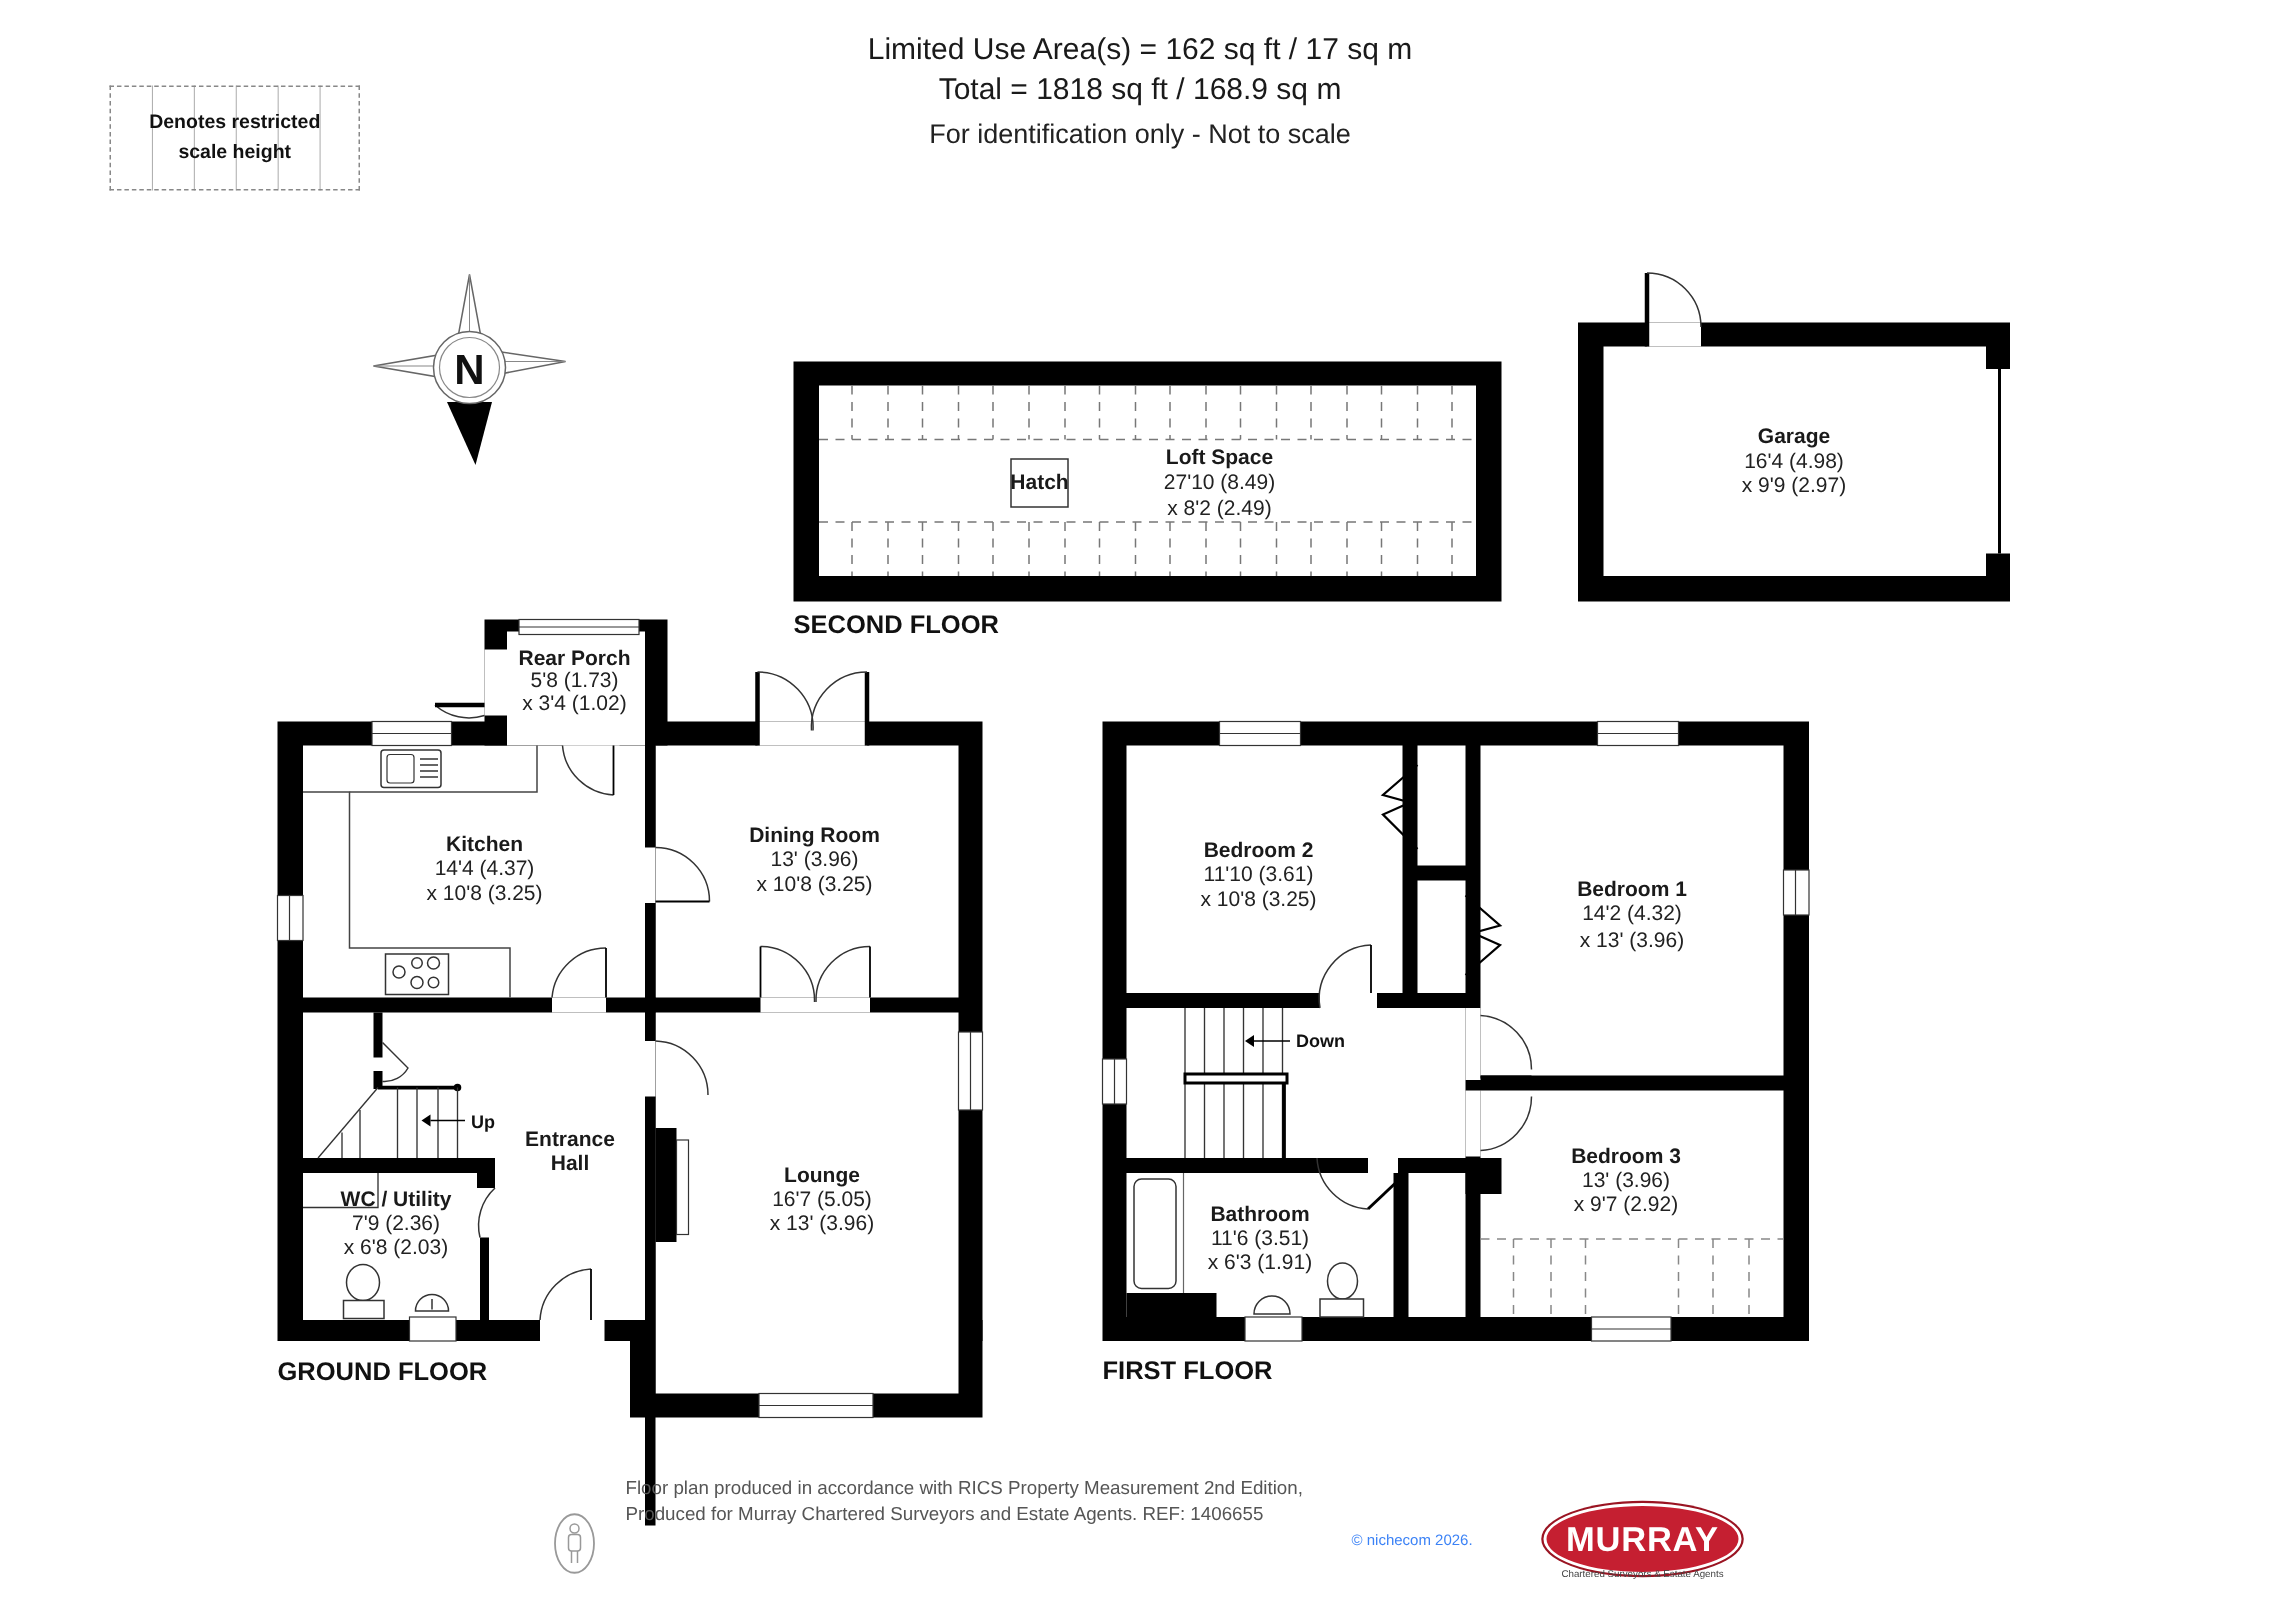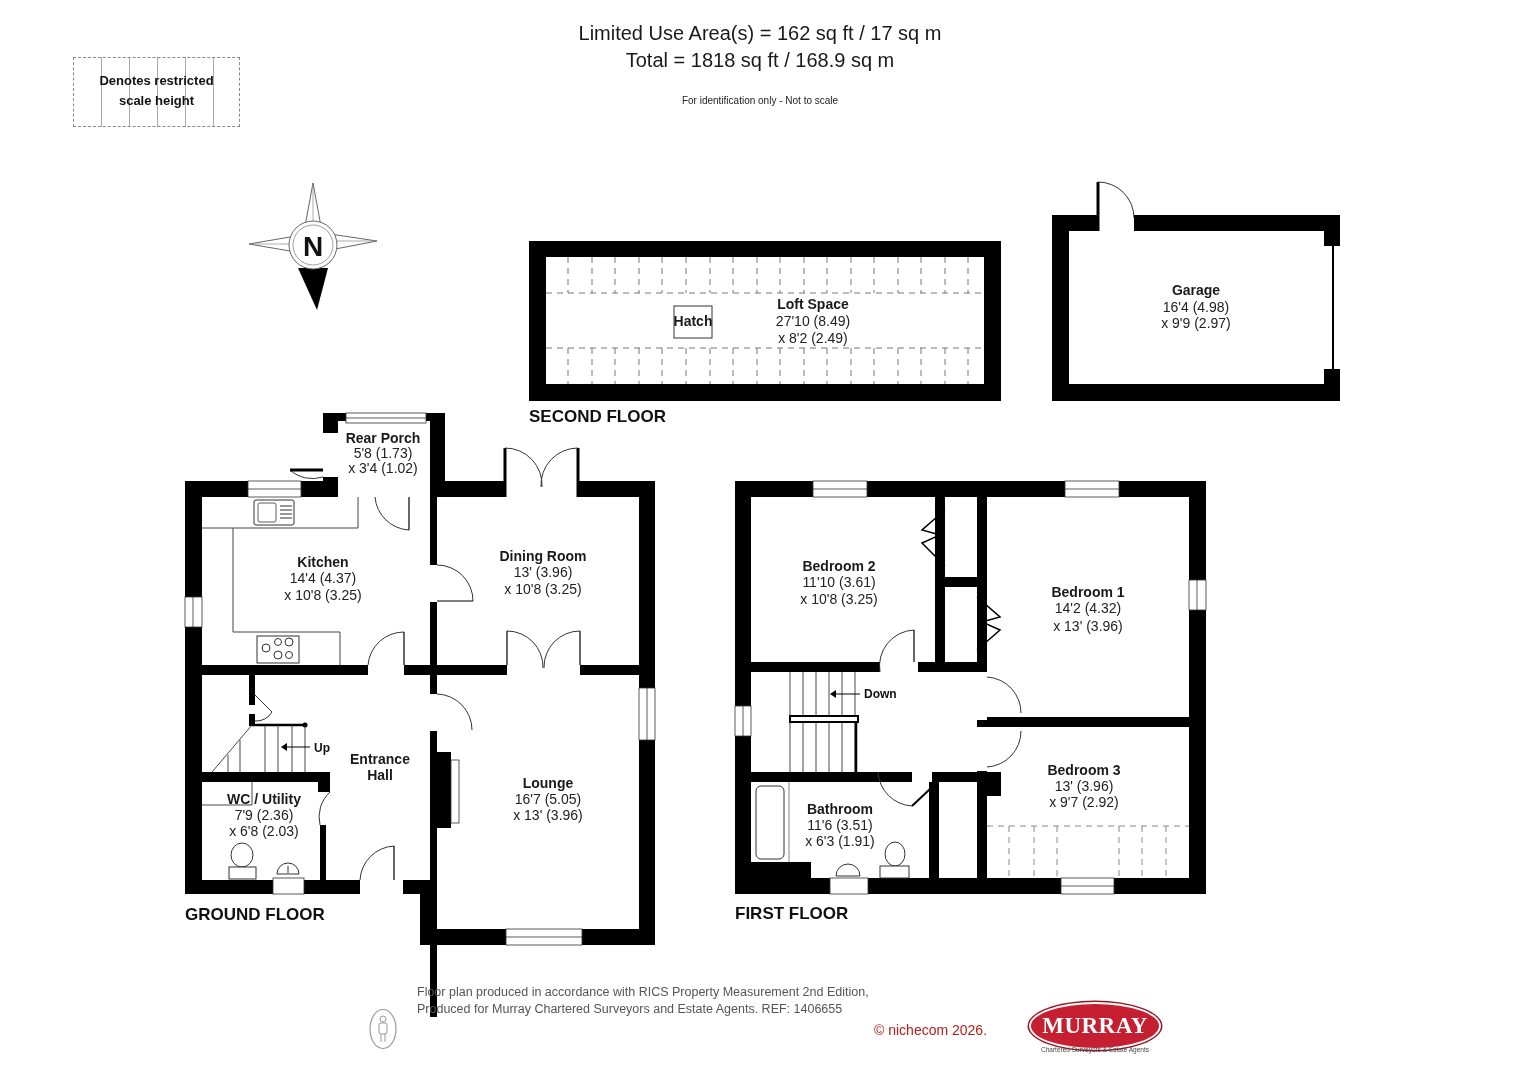--- a/index.html
+++ b/index.html
@@ -1,31 +1,31 @@
 <!DOCTYPE html>
 <html><head>
 <meta charset="utf-8">
 <style>
   html, body { margin: 0; padding: 0; background: #ffffff; }
   body { width: 1527px; height: 1080px; position: relative; overflow: hidden; font-family: "Liberation Sans", sans-serif; color: #111; }
   .abs { position: absolute; }
   .summary { left: 460px; top: 20px; width: 600px; text-align: center; }
   .summary .line { font-size: 20px; line-height: 26.5px; color: #1a1a1a; }
-  .summary .note { font-size: 10px; margin-top: 22px; color: #222; }
+  .summary .note { font-size: 18px; margin-top: 6px; color: #222; }
   .legend { left: 73px; top: 57px; width: 167px; height: 70px; border: 1px dashed #888; box-sizing: border-box;
             background-image: repeating-linear-gradient(90deg, transparent 0 27px, #aaa 27px 28px); }
   .legend-text { position: absolute; left: 0; right: 0; top: 13px; text-align: center; font-weight: bold; font-size: 13px; line-height: 20px; background: transparent; }
   svg text { font-family: "Liberation Sans", sans-serif; }
   .rt { font-size: 14px; text-anchor: middle; fill: #222; }
   .rn { font-size: 14px; font-weight: bold; text-anchor: middle; fill: #1a1a1a; }
   .fl { font-size: 17px; font-weight: bold; fill: #111; }
   .footer { left: 417px; top: 984px; font-size: 12.5px; line-height: 16.5px; color: #555; }
-  .copy { left: 874px; top: 1022px; font-size: 14px; color: #b91c1c; }
+  .copy { left: 901px; top: 1022px; font-size: 10px; color: #3b82f6; }
   .logo { left: 1029px; top: 1002px; width: 128px; height: 44px; border-radius: 50%; background: #c51f31;
-          border: 2px solid #ffffff; box-shadow: 0 0 0 1.5px #9a1422; display:flex; align-items:center; justify-content:center;font-family:Liberation Serif, serif; }
+          border: 2px solid #ffffff; box-shadow: 0 0 0 1.5px #9a1422; display:flex; align-items:center; justify-content:center; }
   .logo span { color: #fff; font-weight: bold; font-size: 23px; letter-spacing: 0.5px; }
   .logo-tag { left: 1030px; top: 1046px; width: 130px; text-align:center; font-size: 6.5px; color: #444; }
   .person-icon { left: 368px; top: 1008px; width: 30px; height: 42px; }
 </style>
 </head>
 <body>
 
 <div class="abs summary">
   <div class="line">Limited Use Area(s) = 162 sq ft / 17 sq m</div>
   <div class="line">Total = 1818 sq ft / 168.9 sq m</div>

